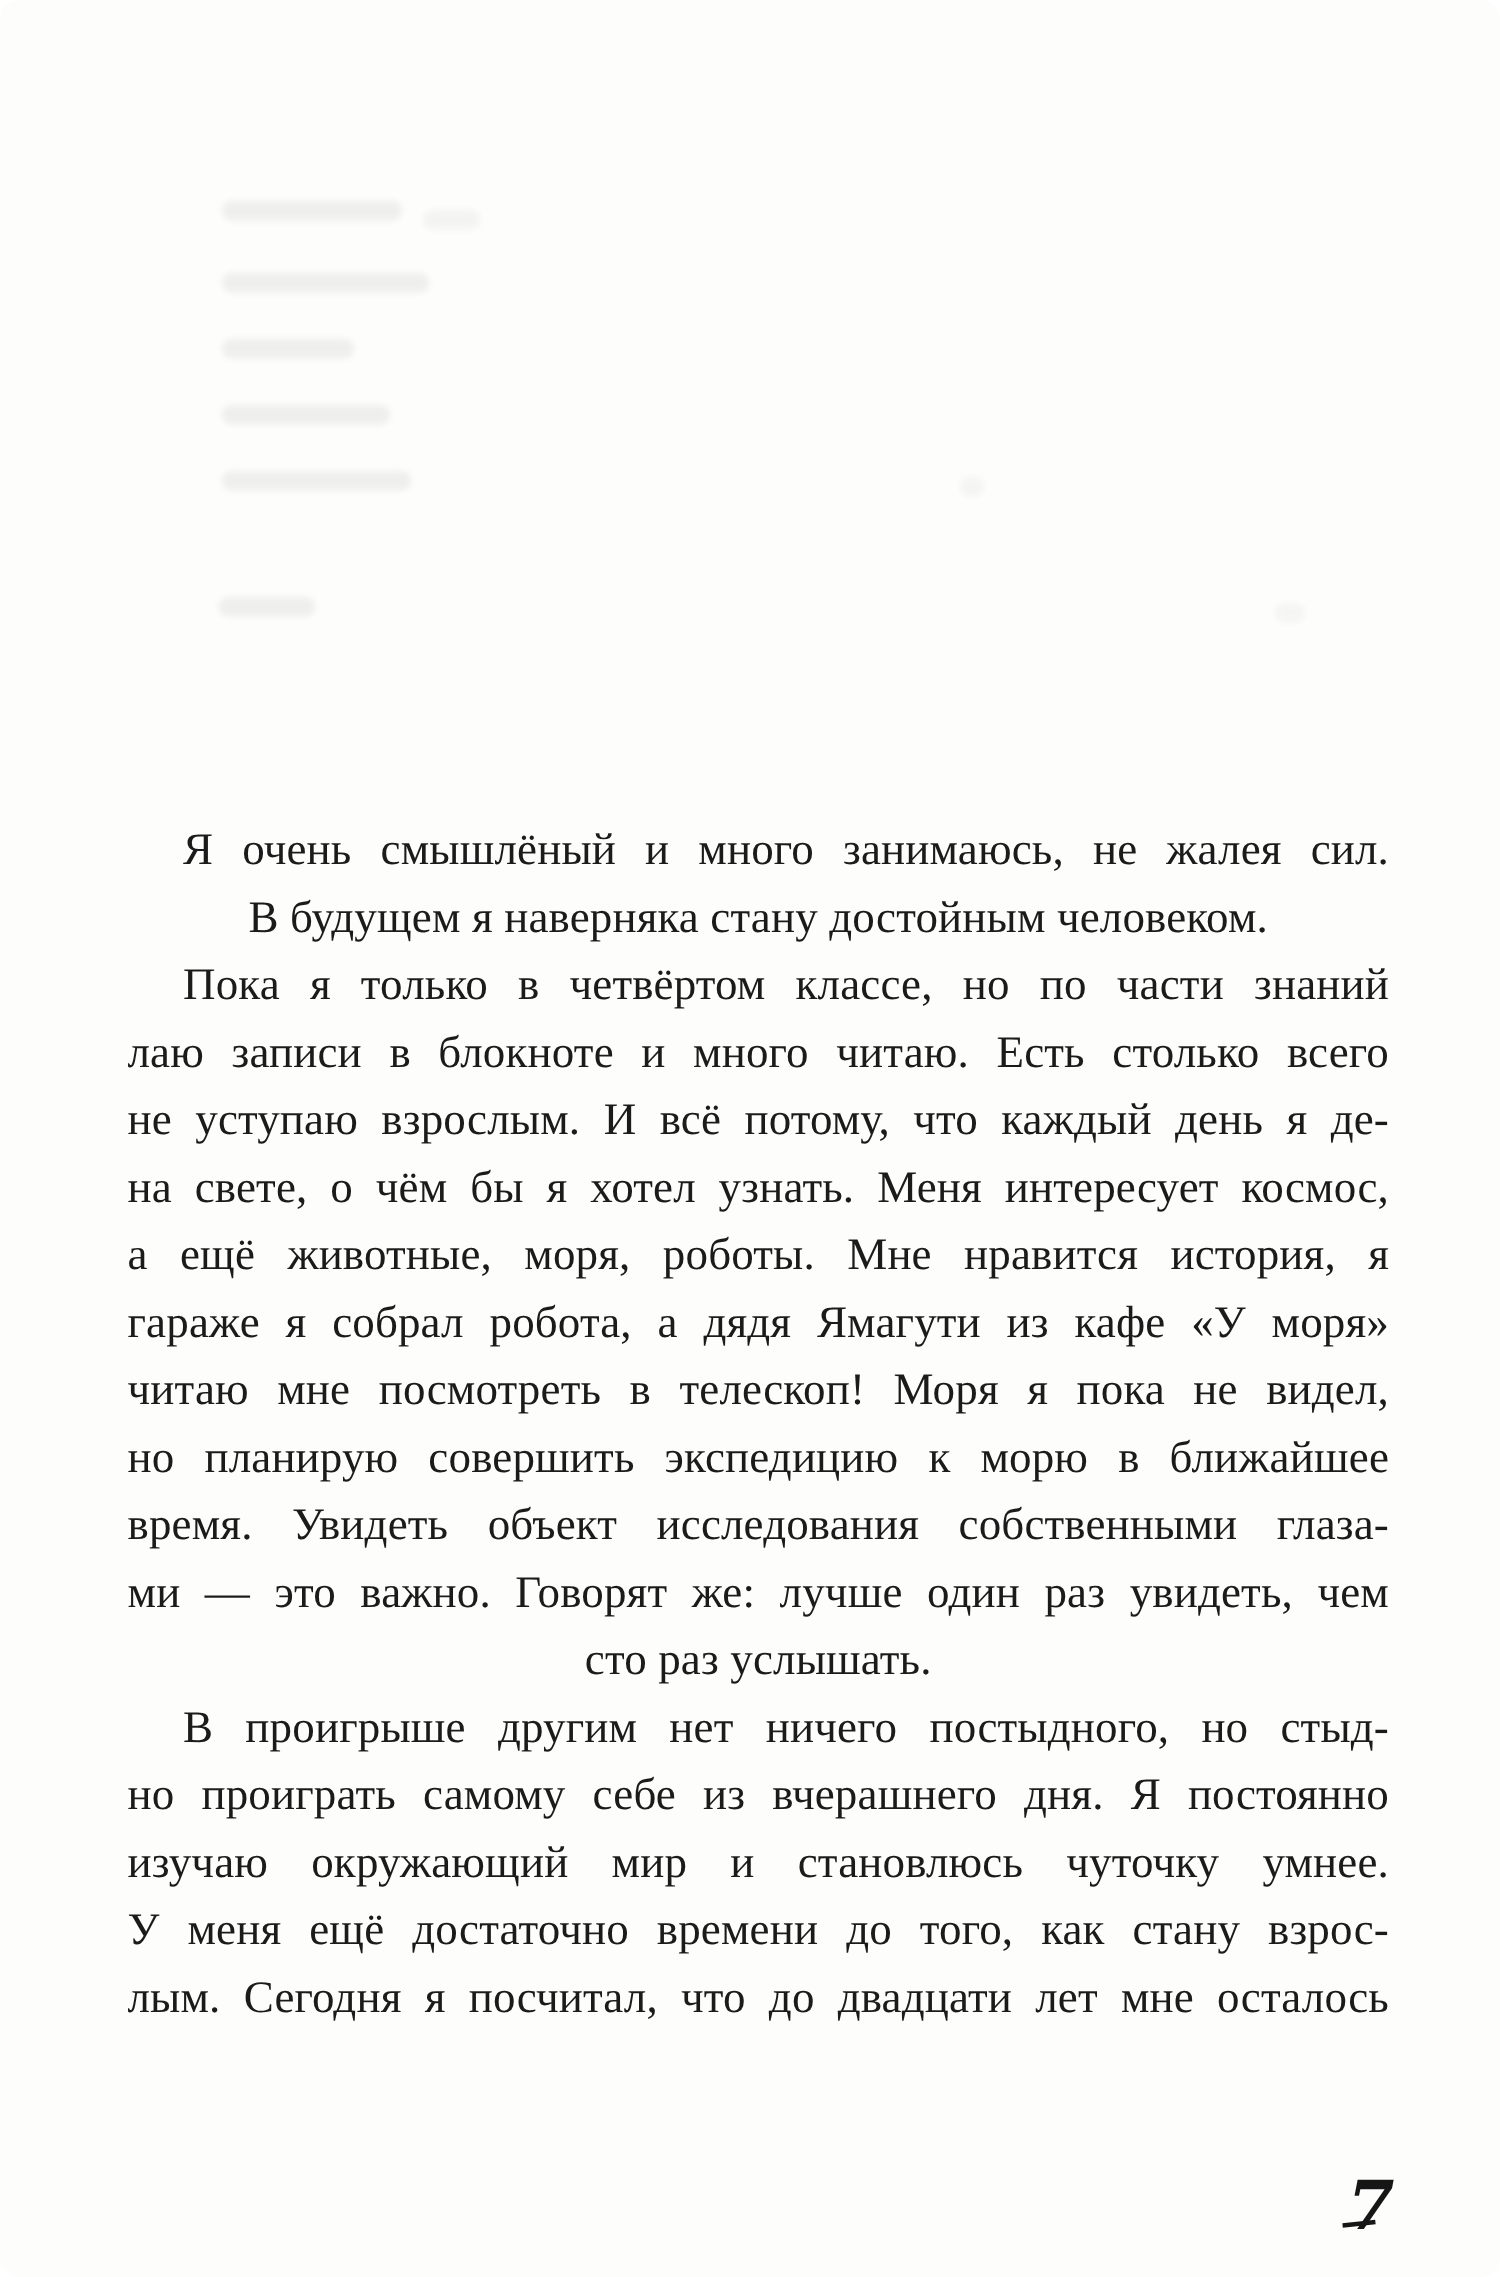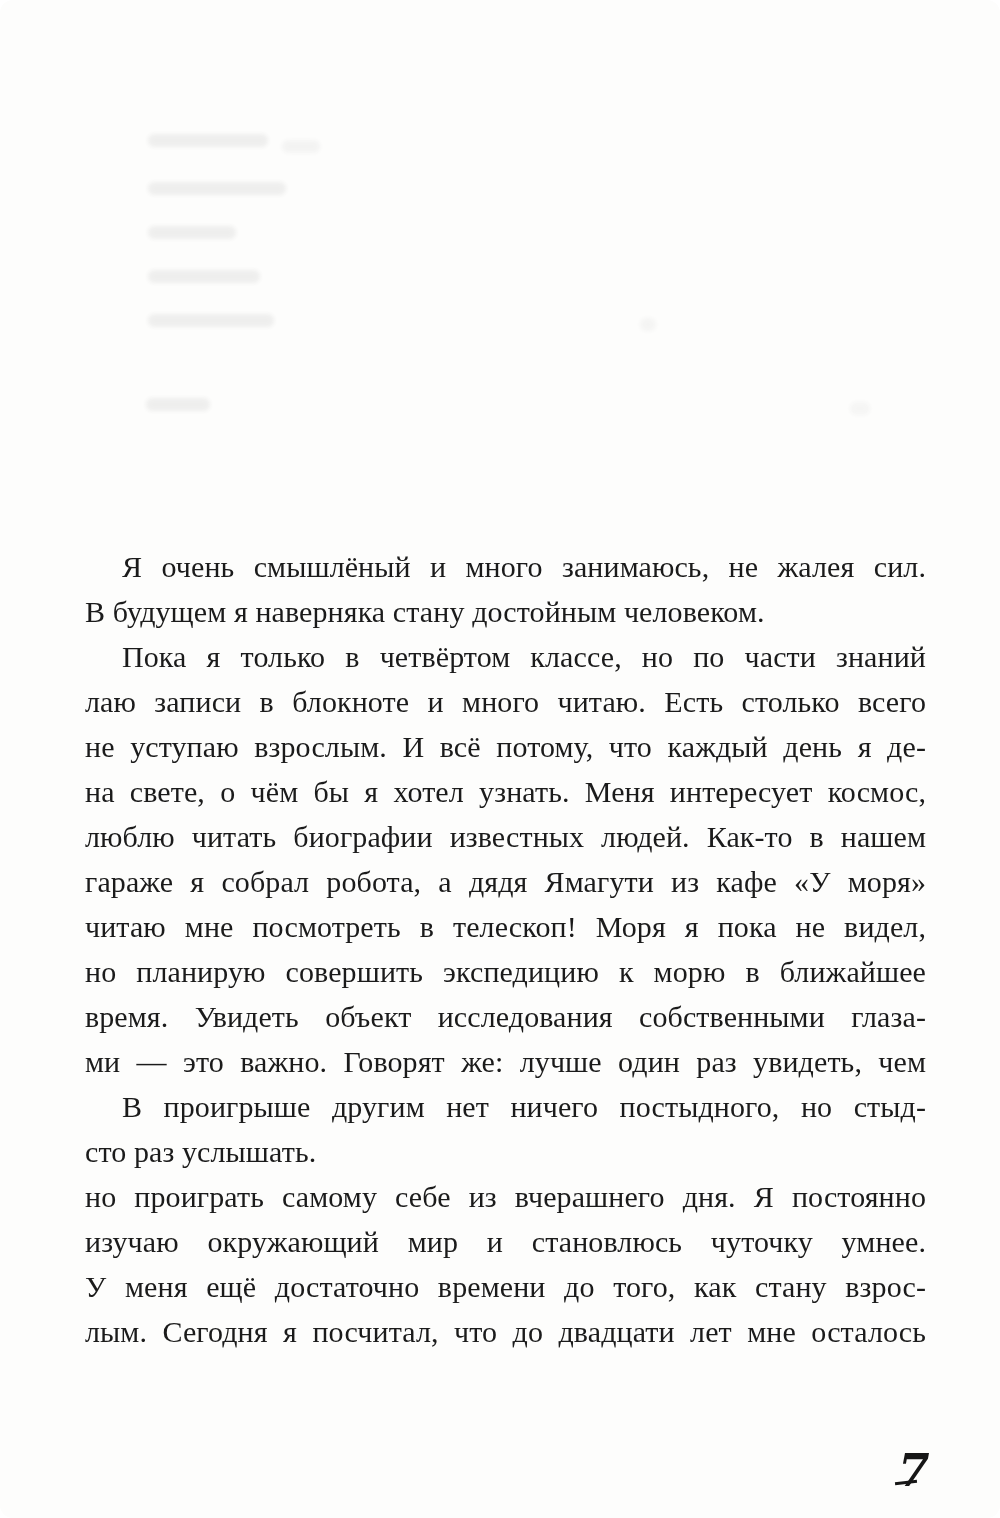--- a/index.html
+++ b/index.html
@@ -40,21 +40,21 @@
     left: 85px;
     top: 544px;
     width: 841px;
     font-size: 30px;
     line-height: 45px;
     letter-spacing: 0.1px;
   }
   .line {
     height: 45px;
     overflow: hidden;
-    text-align: left;
+    text-align: center;
     white-space: normal;
   }
   .line.just {
     text-align: justify;
     text-align-last: justify;
   }
   .line.indent {
     text-indent: 37px;
   }
 
@@ -104,28 +104,28 @@
     <i style="top:402px; left:850px; width:20px; opacity:0.035;"></i>
   </div>
 
   <div class="text-block">
       <div class="line just indent">Я очень смышлёный и много занимаюсь, не жалея сил.</div>
       <div class="line">В будущем я наверняка стану достойным человеком.</div>
       <div class="line just indent">Пока я только в четвёртом классе, но по части знаний</div>
       <div class="line just">лаю записи в блокноте и много читаю. Есть столько всего</div>
       <div class="line just">не уступаю взрослым. И всё потому, что каждый день я де-</div>
       <div class="line just">на свете, о чём бы я хотел узнать. Меня интересует космос,</div>
-      <div class="line just">люблю читать биографии известных людей. Как-то в нашем</div>
+      <div class="line just">а ещё животные, моря, роботы. Мне нравится история, я</div>
       <div class="line just">гараже я собрал робота, а дядя Ямагути из кафе «У моря»</div>
       <div class="line just">читаю мне посмотреть в телескоп! Моря я пока не видел,</div>
       <div class="line just">но планирую совершить экспедицию к морю в ближайшее</div>
       <div class="line just">время. Увидеть объект исследования собственными глаза-</div>
       <div class="line just">ми — это важно. Говорят же: лучше один раз увидеть, чем</div>
+      <div class="line">сто раз услышать.</div>
       <div class="line just indent">В проигрыше другим нет ничего постыдного, но стыд-</div>
-      <div class="line">сто раз услышать.</div>
       <div class="line just">но проиграть самому себе из вчерашнего дня. Я постоянно</div>
       <div class="line just">изучаю окружающий мир и становлюсь чуточку умнее.</div>
       <div class="line just">У меня ещё достаточно времени до того, как стану взрос-</div>
       <div class="line just">лым. Сегодня я посчитал, что до двадцати лет мне осталось</div>
     </div>
 
   <div class="page-number">
     <span class="glyph">7</span>
   </div>
 

